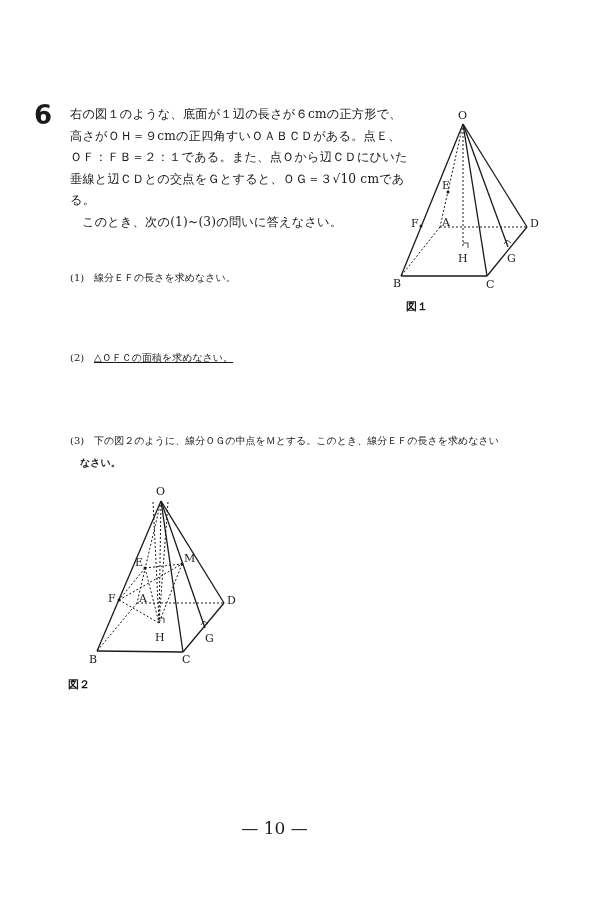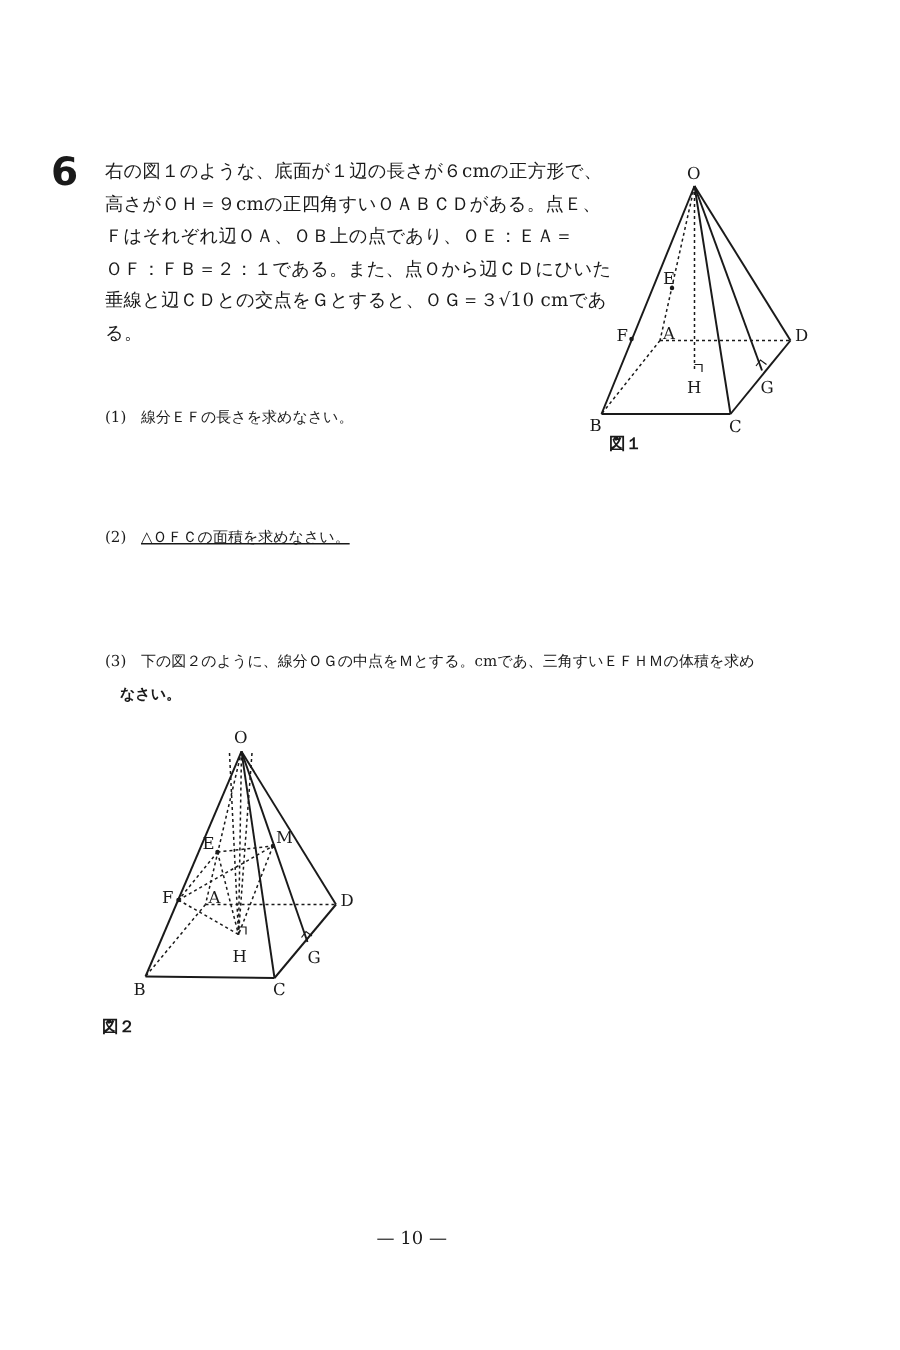--- a/index.html
+++ b/index.html
@@ -11,47 +11,47 @@
   .qnum {
     left: 34px; top: 102px; font-family: "DejaVu Sans", "Liberation Sans", sans-serif;
     font-weight: bold; font-size: 26px; line-height: 26px;
   }
   .para { left: 70px; width: 310px; font-size: 12.2px; line-height: 21.5px; letter-spacing: 0.2px; }
   .line { white-space: nowrap; display: block; }
   .indent { padding-left: 12px; }
   .sub { font-size: 10px; white-space: nowrap; }
   .sublabel { display: inline-block; width: 24px; }
   .fig-label { font-family: "DejaVu Sans", "Liberation Sans", sans-serif; font-weight: bold; font-size: 11px; }
-  .pageno { left: 0; width: 549px; top: 818px; text-align: center; font-size: 12px; }
+  .pageno { left: 0; width: 549px; top: 818px; text-align: center; font-size: 17px; }
   svg text { font-family: "DejaVu Serif", "Liberation Serif", serif; font-size: 11px; fill: #1a1a1a; }
 </style>
 </head>
 <body>
 
 <div class="abs qnum">6</div>
 
 <div class="abs para" style="top:104px;">
   <span class="line">右の図１のような、底面が１辺の長さが６cmの正方形で、</span>
   <span class="line">高さがＯＨ＝９cmの正四角すいＯＡＢＣＤがある。点Ｅ、</span>
-  <span class="line">Ｆはそれぞれ辺ＯＡ、ＯＢ上の点であり、ＯＥ：ＥＡ＝</span>
   <span class="line">ＯＦ：ＦＢ＝２：１である。また、点Ｏから辺ＣＤにひいた</span>
   <span class="line">垂線と辺ＣＤとの交点をＧとすると、ＯＧ＝３√10 cmであ</span>
   <span class="line">る。</span>
+  <span class="line indent">このとき、次の(1)~(3)の問いに答えなさい。</span>
 </div>
 
 <div class="abs sub" style="left:70px; top:271px;">
   <span class="sublabel">(1)</span><span>線分ＥＦの長さを求めなさい。</span>
 </div>
 
 <div class="abs sub" style="left:70px; top:351px;text-decoration:underline;">
   <span class="sublabel">(2)</span><span>△ＯＦＣの面積を求めなさい。</span>
 </div>
 
 <div class="abs sub" style="left:70px; top:434px;">
-  <span class="sublabel">(3)</span><span>下の図２のように、線分ＯＧの中点をＭとする。cmであ、三角すいＥＦＨＭの体積を求め</span>
+  <span class="sublabel">(3)</span><span>下の図２のように、線分ＯＧの中点をＭとする。このとき、線分ＥＦの長さを求めなさい</span>
 </div>
 <div class="abs sub" style="left:80px; top:456px;font-weight:bold;">なさい。</div>
 
 <svg class="abs" style="left:0; top:0;" width="600" height="900">
   <g stroke="#1a1a1a" stroke-width="1.3" fill="none">
 
     <line x1="463" y1="124" x2="401" y2="276"></line>
     <line x1="463" y1="124" x2="487" y2="276"></line>
     <line x1="463" y1="124" x2="527" y2="227"></line>
     <line x1="463" y1="124" x2="508" y2="247"></line>
@@ -112,16 +112,16 @@
   <text x="184" y="562">M</text>
   <text x="108" y="602">F</text>
   <text x="139" y="602">A</text>
   <text x="227" y="604">D</text>
   <text x="155" y="641">H</text>
   <text x="205" y="642">G</text>
   <text x="89" y="663">B</text>
   <text x="182" y="663">C</text>
 </svg>
 
-<div class="abs fig-label" style="left:390px; top:288px;padding-left:16px;">図１</div>
+<div class="abs fig-label" style="left:390px; top:299px;padding-left:16px;">図１</div>
 <div class="abs fig-label" style="left:68px; top:677px;">図２</div>
 
 <div class="abs pageno">— 10 —</div>
 
 </body></html>

